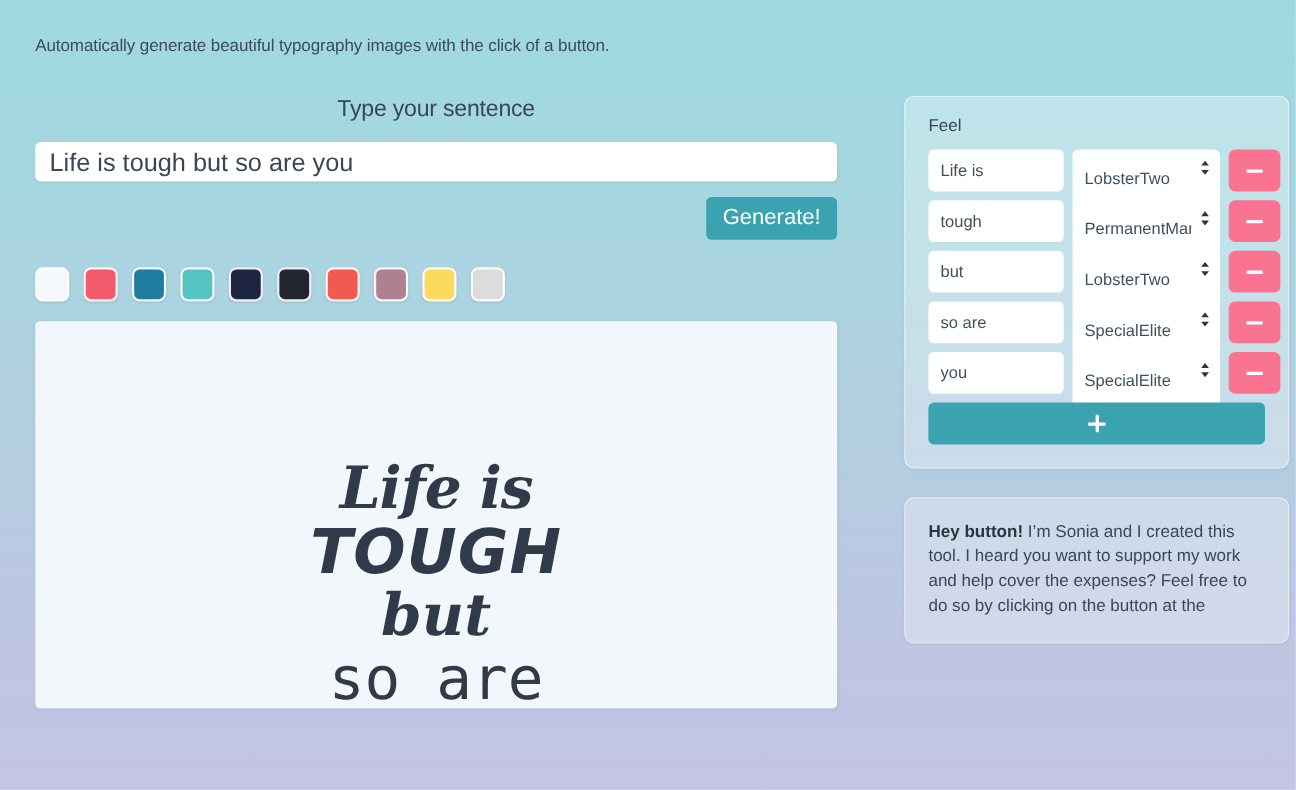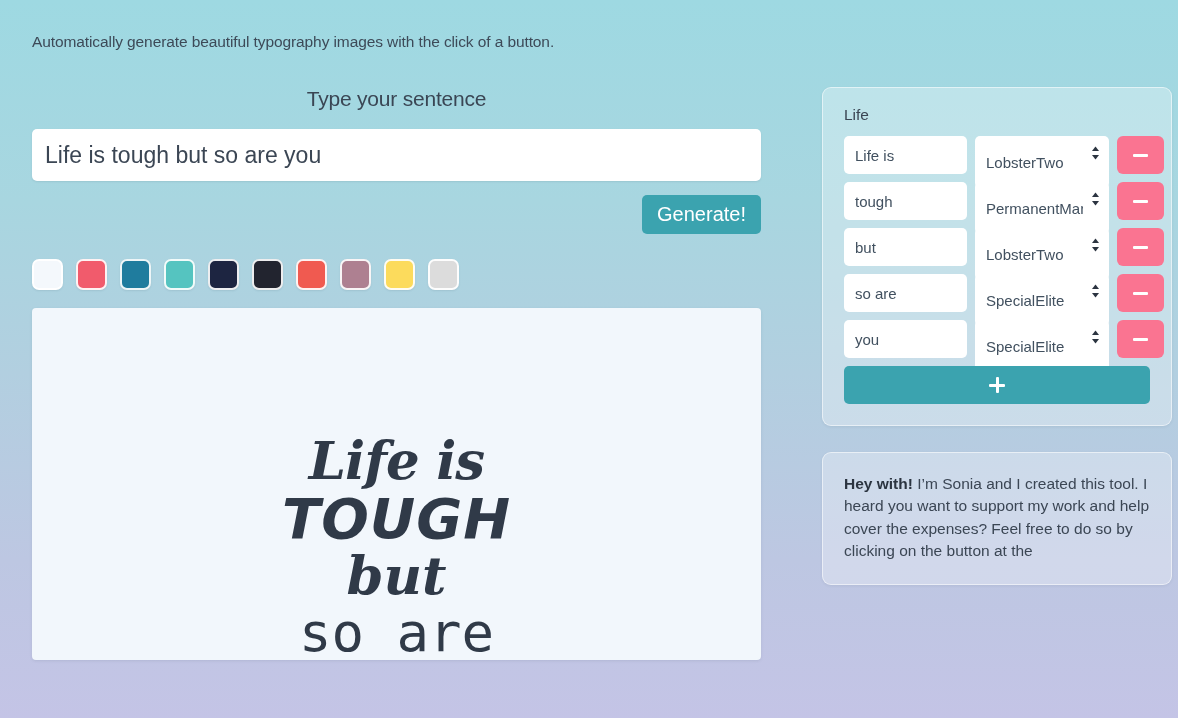--- a/index.html
+++ b/index.html
@@ -62,21 +62,21 @@
   .sentence-label {
     text-align: center;
     font-size: 21px;
     color: #3a4654;
     margin-bottom: 18px;
     letter-spacing: -0.2px;
   }
   .sentence-input {
     display: block;
     width: 100%;
-    height: 52px;
+    height: 36px;
     border: none;
     border-radius: 5px;
     background: #ffffff;
     font-family: "Liberation Sans", sans-serif;
     font-size: 23px;
     color: #3b4654;
     padding: 0 13px;
     outline: none;
     box-shadow: 0 1px 2px rgba(40,60,80,0.10);
   }
@@ -341,21 +341,21 @@
         <span class="pv-line pv-elite">so are</span>
       </div>
     </div>
 
   </div>
 
   <div class="col-right">
 
     <div class="panel">
 
-      <div class="panel-title">Life</div>
+      <div class="panel-title">Feel</div>
 
 
       <div>
 
         <div class="word-row">
           <input class="word-input" type="text" value="Life is" style="">
           <div class="font-select-wrap">
             <select class="font-select">
                 <option value="LobsterTwo">LobsterTwo</option>
                 <option value="PermanentMarker">PermanentMarker</option>
@@ -457,18 +457,18 @@
 
       <button class="btn-add">
         <span class="plus-h"></span>
         <span class="plus-v"></span>
       </button>
 
     </div>
 
     <div class="note-panel">
       <p class="note-text">
-        <b>Hey with!</b><span> I’m Sonia and I created this tool. I heard you want to support my work and help cover the expenses? Feel free to do so by clicking on the button at the</span>
+        <b>Hey button!</b><span> I’m Sonia and I created this tool. I heard you want to support my work and help cover the expenses? Feel free to do so by clicking on the button at the</span>
       </p>
     </div>
 
   </div>
 </div>
 
 </body></html>

